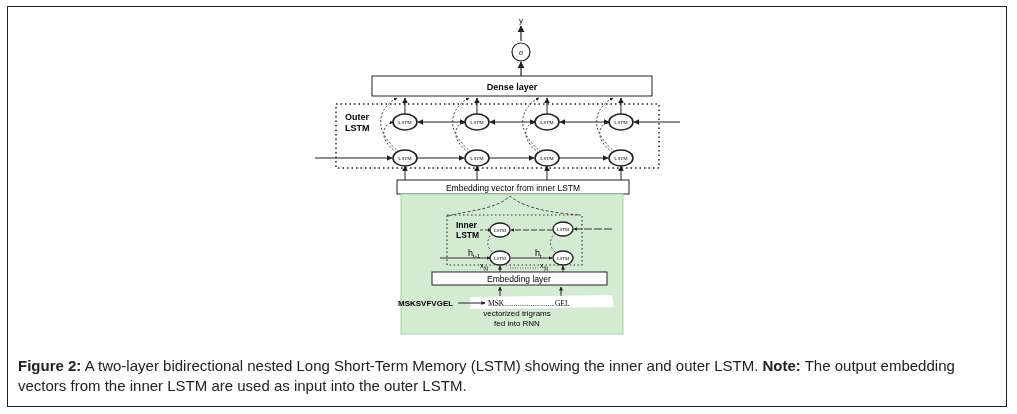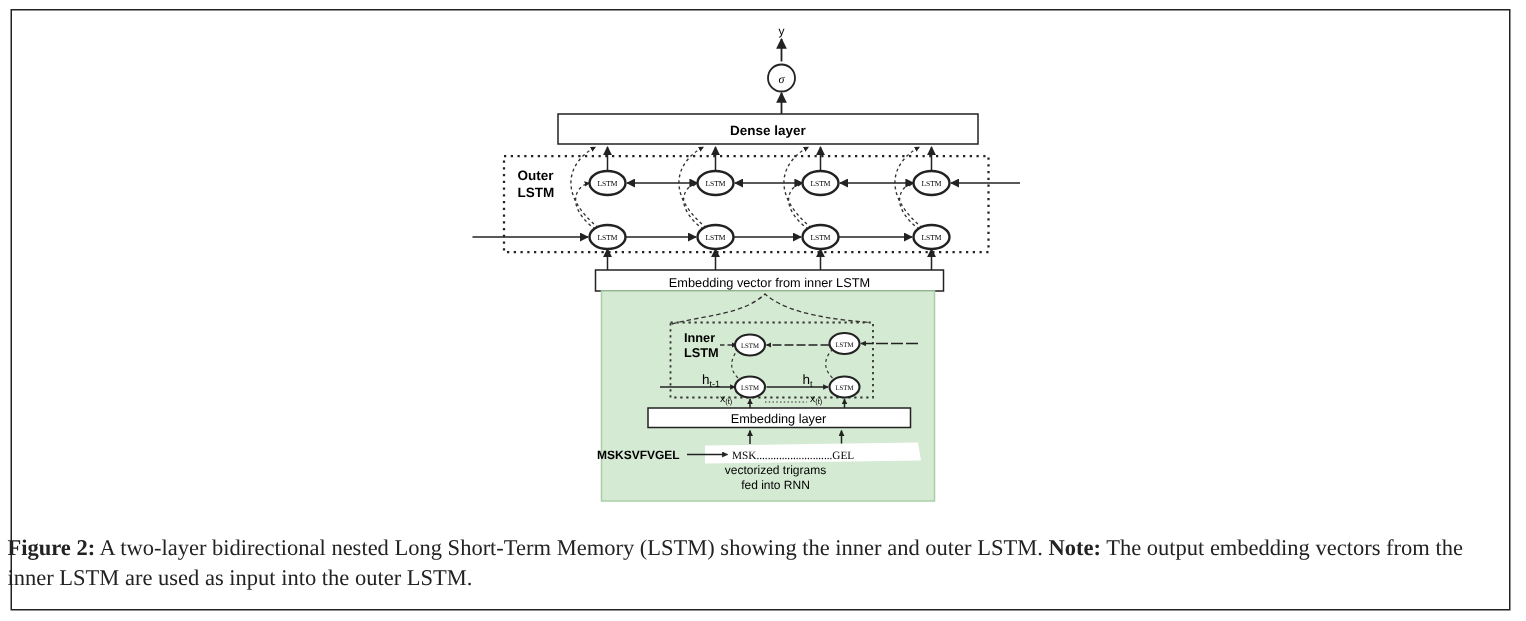--- a/index.html
+++ b/index.html
@@ -3,22 +3,22 @@
 <meta charset="utf-8">
 <style>
   html, body { margin: 0; padding: 0; background: #ffffff; }
   body { width: 1017px; height: 414px; position: relative; overflow: hidden; }
   .frame {
     position: absolute; left: 7px; top: 6px; width: 1000px; height: 401px;
     border: 1.5px solid #222; box-sizing: border-box;
   }
   .figure-svg { position: absolute; left: 0; top: 0; }
   .caption {
-    position: absolute; left: 5px; top: 356px; width: 985px;
-    font-family: Liberation Serif, serif;
+    position: absolute; left: 18px; top: 356px; width: 985px;
+    font-family: Liberation Sans, sans-serif;
     font-size: 15px; line-height: 20px; color: #222;
   }
   .caption b { font-weight: bold; }
   .svg-label-sans { font-family: "Liberation Sans", "DejaVu Sans", sans-serif; }
   .svg-label-serif { font-family: "Liberation Serif", "DejaVu Serif", serif; }
 </style>
 </head>
 <body>
 
 <div class="frame"></div>

